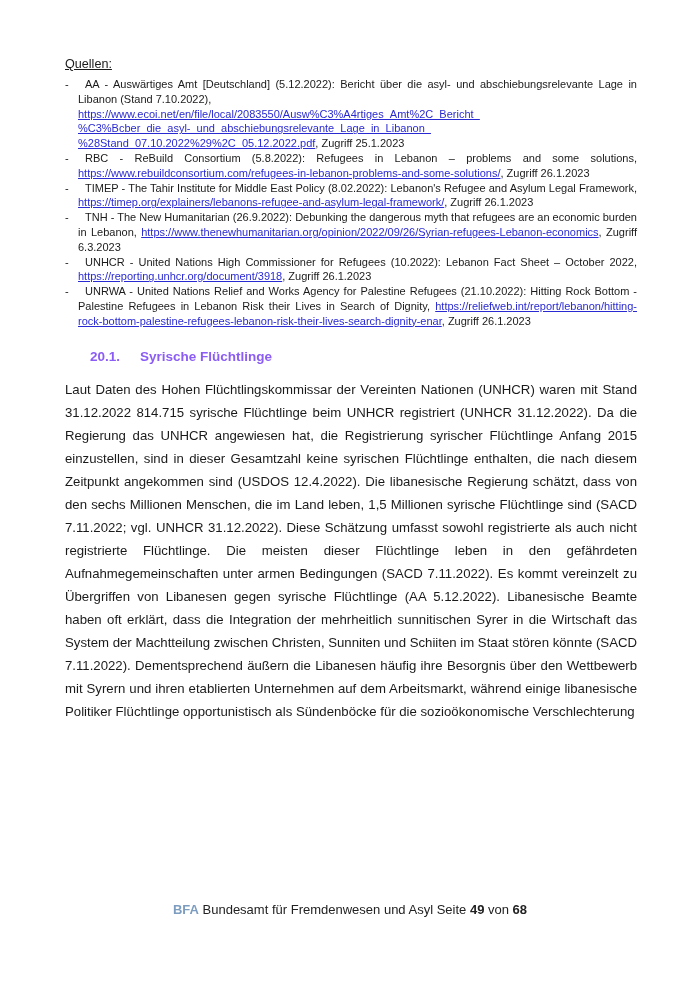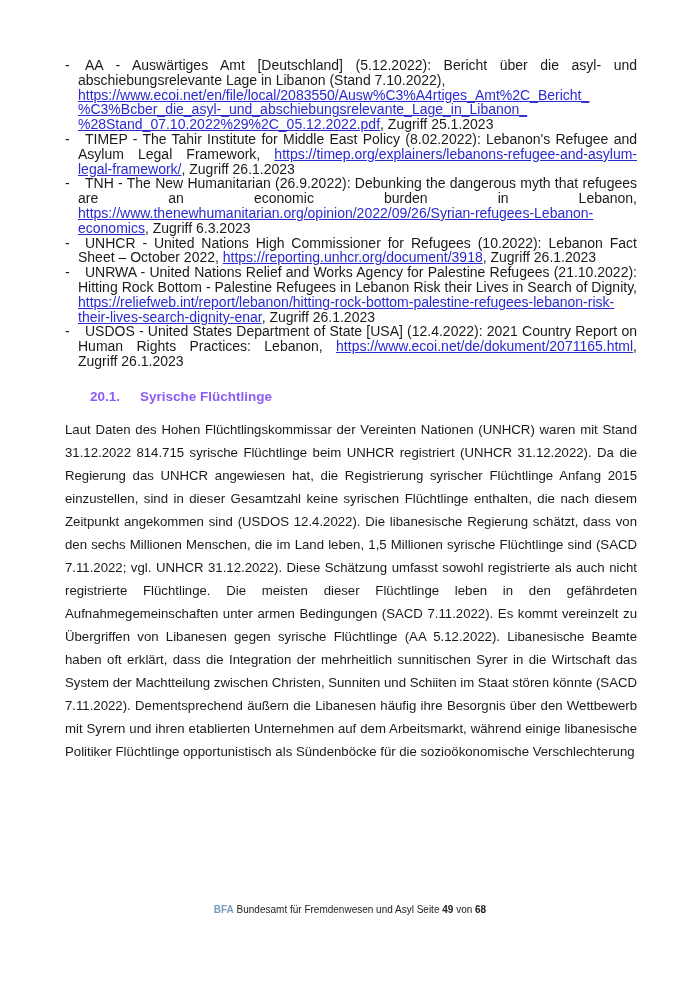--- a/index.html
+++ b/index.html
@@ -4,45 +4,46 @@
 <style>
   html,body{margin:0;padding:0;}
   body{
     width:700px;height:990px;position:relative;background:#ffffff;
     font-family:"Liberation Sans",sans-serif;color:#1a1a1a;overflow:hidden;
   }
   .page{position:absolute;left:65px;top:54px;width:572px;}
   .para{margin:0;text-align:justify;font-size:13.2px;}
   .para-top{line-height:32px;}
   .quellen{font-size:12.6px;line-height:17px;text-decoration:underline;margin-top:2px;}
-  .src-list{font-size:14px;line-height:14.8px;margin-top:4px;}
+  .src-list{font-size:11px;line-height:14.8px;margin-top:4px;}
   .src-item{text-align:justify;padding-left:13px;text-indent:-13px;overflow-wrap:break-word;}
   .bullet{display:inline-block;width:20px;text-indent:0;}
   a.link{color:#2a2ad2;text-decoration:underline;cursor:pointer;}
   .section-heading{margin-top:19px;margin-left:25px;font-weight:bold;font-size:13.5px;line-height:17px;color:#5f7fa2;}
   .sec-num{display:inline-block;width:50px;}
   .para-section{margin-top:13px;line-height:23px;}
-  .footer{position:absolute;left:0;top:905px;width:700px;text-align:center;font-size:10px;line-height:10px;color:#222;}
+  .footer{position:absolute;left:0;top:905px;width:700px;text-align:center;font-size:13px;line-height:10px;color:#222;}
   .bfa{font-weight:bold;}
   .b{font-weight:bold;}
 </style>
 </head>
 <body>
 
 <div class="page">
 
 
+  <div class="quellen">Quellen:</div>
 
   <div class="src-list">
       <div class="src-item"><span class="bullet">-</span><span>AA - Auswärtiges Amt [Deutschland] (5.12.2022): Bericht über die asyl- und abschiebungsrelevante Lage in Libanon (Stand 7.10.2022), </span><br><a class="link" href="#" style="color: rgb(42, 42, 210);">https://www.ecoi.net/en/file/local/2083550/Ausw%C3%A4rtiges_Amt%2C_Bericht_</a><br><a class="link" href="#" style="color: rgb(42, 42, 210);">%C3%Bcber_die_asyl-_und_abschiebungsrelevante_Lage_in_Libanon_</a><br><a class="link" href="#" style="color: rgb(42, 42, 210);">%28Stand_07.10.2022%29%2C_05.12.2022.pdf</a><span>, Zugriff 25.1.2023</span></div>
+      <div class="src-item"><span class="bullet">-</span><span>RBC - ReBuild Consortium (5.8.2022): Refugees in Lebanon – problems and some solutions, </span><a class="link" href="#" style="color: rgb(42, 42, 210);">https://www.rebuildconsortium.com/refugees-in-lebanon-problems-and-some-solutions/</a><span>, Zugriff 26.1.2023</span></div>
       <div class="src-item"><span class="bullet">-</span><span>TIMEP - The Tahir Institute for Middle East Policy (8.02.2022): Lebanon's Refugee and Asylum Legal Framework, </span><a class="link" href="#" style="color: rgb(42, 42, 210);">https://timep.org/explainers/lebanons-refugee-and-asylum-legal-framework/</a><span>, Zugriff 26.1.2023</span></div>
       <div class="src-item"><span class="bullet">-</span><span>TNH - The New Humanitarian (26.9.2022): Debunking the dangerous myth that refugees are an economic burden in Lebanon, </span><a class="link" href="#" style="color: rgb(42, 42, 210);">https://www.thenewhumanitarian.org/opinion/2022/09/26/Syrian-refugees-Lebanon-economics</a><span>, Zugriff 6.3.2023</span></div>
       <div class="src-item"><span class="bullet">-</span><span>UNHCR - United Nations High Commissioner for Refugees (10.2022): Lebanon Fact Sheet – October 2022, </span><a class="link" href="#" style="color: rgb(42, 42, 210);">https://reporting.unhcr.org/document/3918</a><span>, Zugriff 26.1.2023</span></div>
       <div class="src-item"><span class="bullet">-</span><span>UNRWA - United Nations Relief and Works Agency for Palestine Refugees (21.10.2022): Hitting Rock Bottom - Palestine Refugees in Lebanon Risk their Lives in Search of Dignity, </span><a class="link" href="#" style="color: rgb(42, 42, 210);">https://reliefweb.int/report/lebanon/hitting-rock-bottom-palestine-refugees-lebanon-risk-their-lives-search-dignity-enar</a><span>, Zugriff 26.1.2023</span></div>
-      <div class="src-item"><span class="bullet">-</span><span>USDOS - United States Department of State [USA] (12.4.2022): 2021 Country Report on Human Rights Practices: Lebanon, </span><a class="link" href="#" style="color: rgb(42, 42, 210);">https://www.ecoi.net/de/dokument/2071165.html</a><span>, Zugriff 26.1.2023</span></div>
     </div>
 
   <div class="section-heading" style="color: #8b5cf6;">
     <span class="sec-num">20.1.</span><span class="sec-title">Syrische Flüchtlinge</span>
   </div>
 
   <p class="para para-section">Laut Daten des Hohen Flüchtlingskommissar der Vereinten Nationen (UNHCR) waren mit Stand 31.12.2022 814.715 syrische Flüchtlinge beim UNHCR registriert (UNHCR 31.12.2022). Da die Regierung das UNHCR angewiesen hat, die Registrierung syrischer Flüchtlinge Anfang 2015 einzustellen, sind in dieser Gesamtzahl keine syrischen Flüchtlinge enthalten, die nach diesem Zeitpunkt angekommen sind (USDOS 12.4.2022). Die libanesische Regierung schätzt, dass von den sechs Millionen Menschen, die im Land leben, 1,5 Millionen syrische Flüchtlinge sind (SACD 7.11.2022; vgl. UNHCR 31.12.2022). Diese Schätzung umfasst sowohl registrierte als auch nicht registrierte Flüchtlinge. Die meisten dieser Flüchtlinge leben in den gefährdeten Aufnahmegemeinschaften unter armen Bedingungen (SACD 7.11.2022). Es kommt vereinzelt zu Übergriffen von Libanesen gegen syrische Flüchtlinge (AA 5.12.2022). Libanesische Beamte haben oft erklärt, dass die Integration der mehrheitlich sunnitischen Syrer in die Wirtschaft das System der Machtteilung zwischen Christen, Sunniten und Schiiten im Staat stören könnte (SACD 7.11.2022). Dementsprechend äußern die Libanesen häufig ihre Besorgnis über den Wettbewerb mit Syrern und ihren etablierten Unternehmen auf dem Arbeitsmarkt, während einige libanesische Politiker Flüchtlinge opportunistisch als Sündenböcke für die sozioökonomische Verschlechterung</p>
 </div>
 
 <div class="footer">

